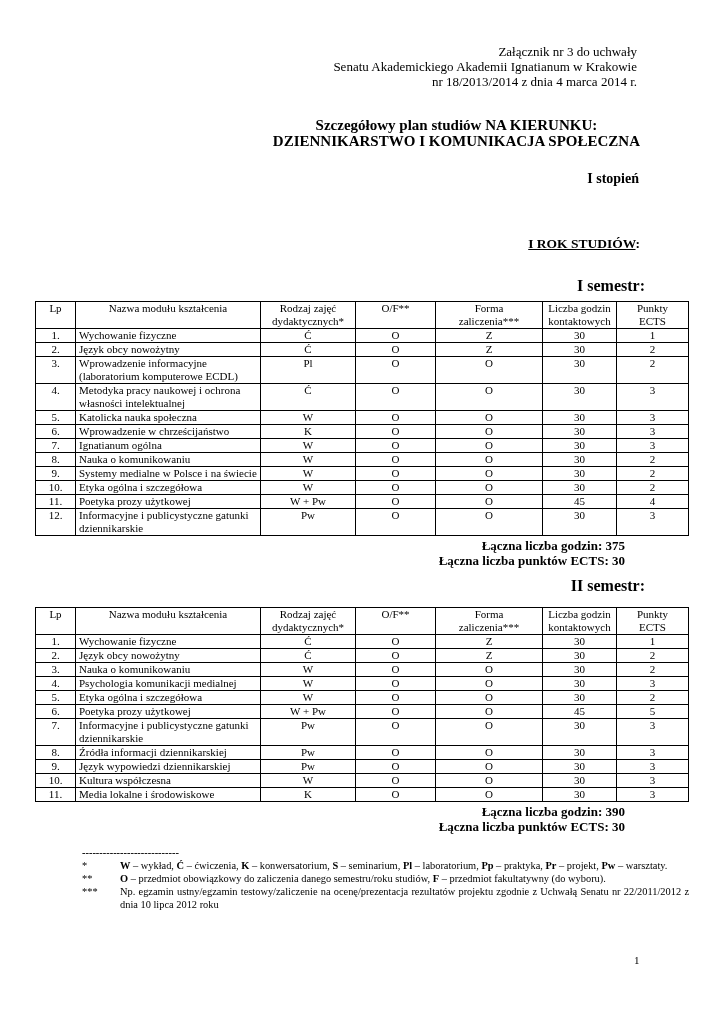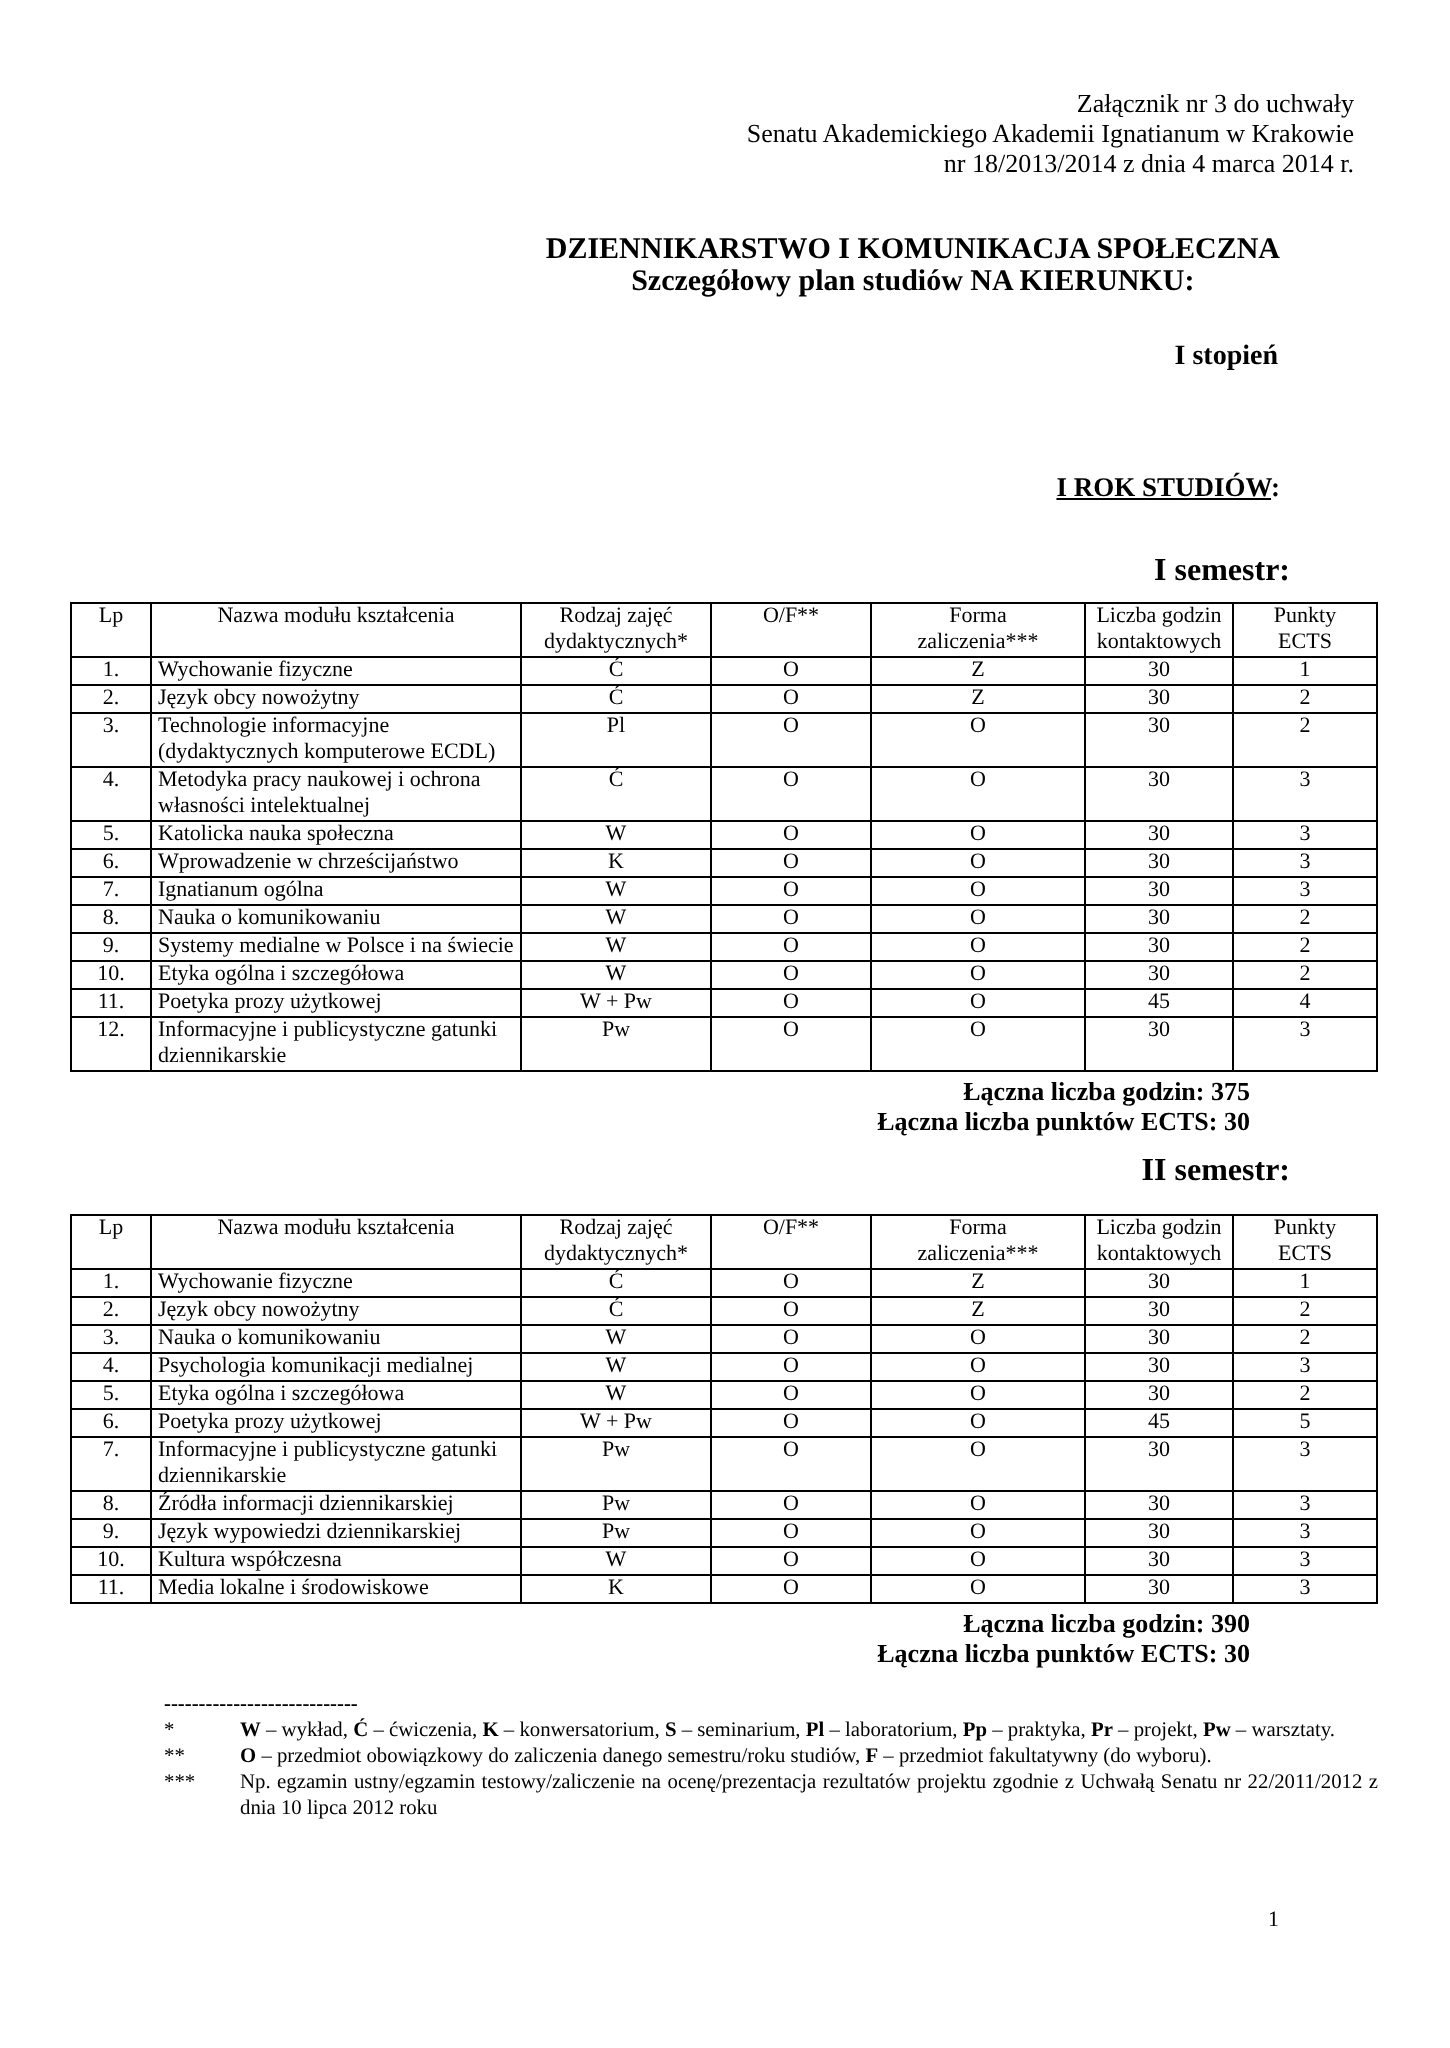--- a/index.html
+++ b/index.html
@@ -3,21 +3,21 @@
 <meta charset="utf-8">
 <style>
   html, body { margin:0; padding:0; }
   body {
     width:725px; height:1024px;
     background:#ffffff; color:#000000;
     font-family:"Liberation Serif","DejaVu Serif",serif;
     position:relative; overflow:hidden;
   }
   .attachment {
-    margin-top:44px; padding-right:48px;
+    margin-top:44px; padding-right:88px;
     text-align:right; font-size:13px; line-height:15px;
   }
   .title-wrap { display:flex; justify-content:flex-end; padding-right:85px; margin-top:28px; }
   .doc-title { text-align:center; font-weight:bold; font-size:15px; line-height:16px; }
   .degree { text-align:right; padding-right:86px; margin-top:22px; font-weight:bold; font-size:14px; line-height:15px; }
   .year-heading { text-align:right; padding-right:85px; margin-top:50px; font-weight:bold; font-size:13.5px; line-height:15px;padding-left:14px; }
   .year-heading .u { text-decoration:underline; }
   .sem-heading { text-align:right; padding-right:80px; font-weight:bold; font-size:16px; line-height:18px; }
   #sem1-heading { margin-top:26px; }
   #sem2-heading { margin-top:9px; }
@@ -45,22 +45,22 @@
 <body>
 
 <div class="attachment">
   <div>Załącznik nr 3 do uchwały</div>
   <div>Senatu Akademickiego Akademii Ignatianum w Krakowie</div>
   <div>nr 18/2013/2014 z dnia 4 marca 2014 r.</div>
 </div>
 
 <div class="title-wrap">
   <div class="doc-title">
+    <div>Szczegółowy plan studiów NA KIERUNKU:</div>
     <div>DZIENNIKARSTWO I KOMUNIKACJA SPOŁECZNA</div>
-    <div>Szczegółowy plan studiów NA KIERUNKU:</div>
   </div>
 </div>
 
 <div class="degree">I stopień</div>
 
 <div class="year-heading">
   <span class="u">I ROK STUDIÓW</span><span>:</span>
 </div>
 
 <div class="sem-heading" id="sem1-heading">I semestr:</div>
@@ -104,21 +104,21 @@
         <td>2.</td>
         <td class="name">Język obcy nowożytny</td>
         <td>Ć</td>
         <td>O</td>
         <td>Z</td>
         <td>30</td>
         <td>2</td>
       </tr>
       <tr>
         <td>3.</td>
-        <td class="name">Technologie informacyjne (dydaktycznych komputerowe ECDL)</td>
+        <td class="name">Wprowadzenie informacyjne (laboratorium komputerowe ECDL)</td>
         <td>Pl</td>
         <td>O</td>
         <td>O</td>
         <td>30</td>
         <td>2</td>
       </tr>
       <tr>
         <td>4.</td>
         <td class="name">Metodyka pracy naukowej i ochrona własności intelektualnej</td>
         <td>Ć</td>

